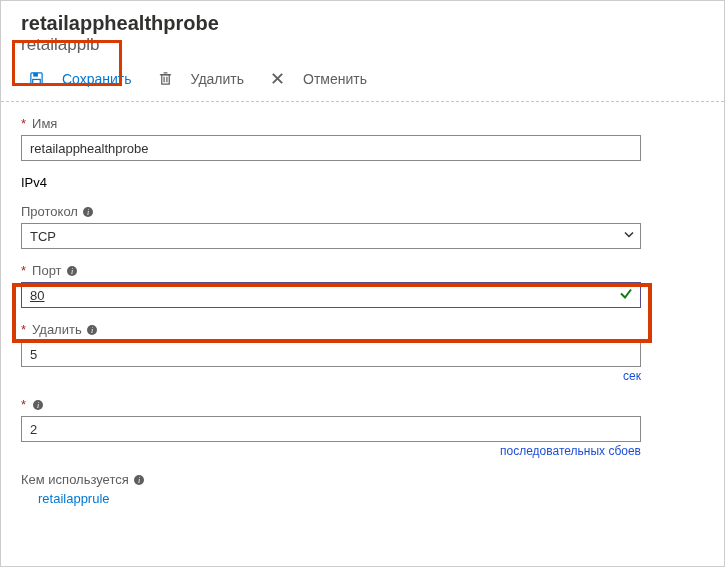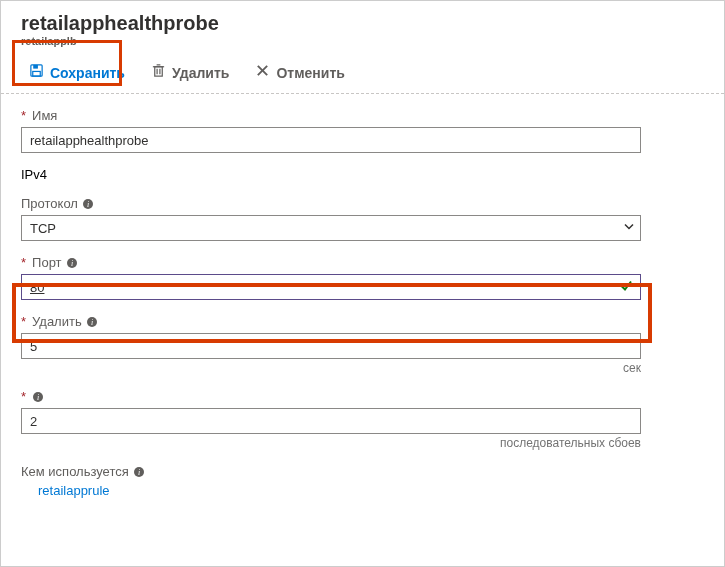--- a/index.html
+++ b/index.html
@@ -17,43 +17,41 @@
   .header {
     padding: 10px 20px 6px 20px;
   }
   .header h1 {
     font-size: 20px;
     font-weight: 600;
     color: #323130;
     line-height: 1.2;
   }
   .header .subtitle {
-    font-size: 11px;
+    font-size: 17px;
     color: #605e5c;
     margin-top: 0px;
-    font-weight: bold;
   }
   .toolbar {
     display: flex;
     align-items: center;
     padding: 6px 20px 8px 20px;
     border-bottom: 1px dashed #c8c6c4;
     gap: 10px;
   }
   .toolbar-btn {
     display: flex;
-    align-items: flex-end;
-    gap: 6px;
+    align-items: flex-start;
+    gap: 18px;
     padding: 4px 8px;
     cursor: pointer;
     font-size: 14px;
     color: #605e5c;
     background: transparent;
     border: none;
-    font-weight: bold;
   }
   .toolbar-btn.primary { color: #0078d4; }
   .toolbar-btn svg { width: 15px; height: 15px; flex: none; }
   .highlight-save {
     position: absolute;
     left: 11px; top: 39px;
     width: 110px; height: 46px;
     border: 3px solid #d83b01;
     pointer-events: none;
   }
@@ -120,21 +118,21 @@
   }
   .static-value {
     font-size: 13px;
     color: #000000;
     margin-top: 0;
   }
   .suffix {
     width: 620px;
     text-align: right;
     font-size: 12px;
-    color: #737373;
+    color: #1d4ed8;
     margin-top: 2px;
   }
   .link {
     color: #0078d4;
     cursor: pointer;
     font-size: 13px;
     margin-left: 17px;
   }
 </style>
 </head>

